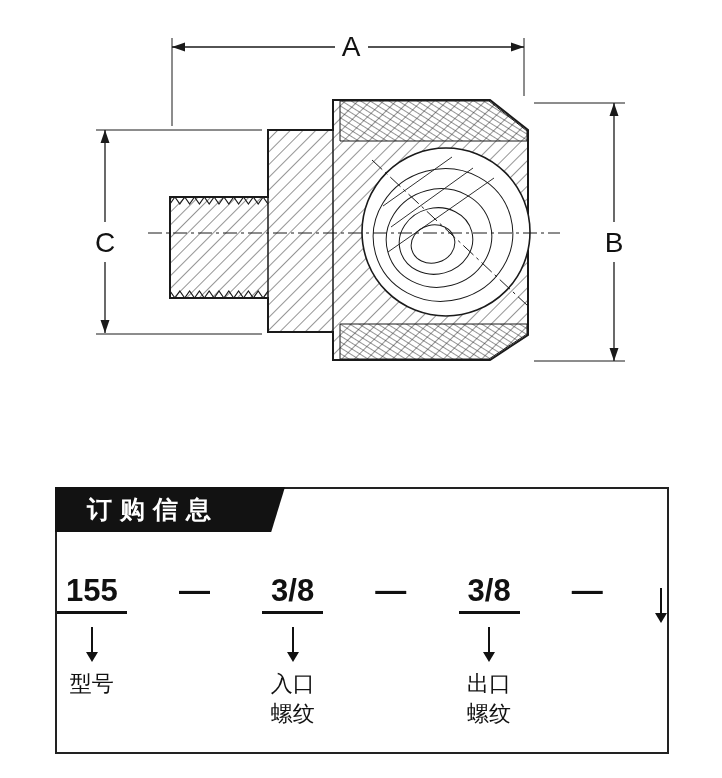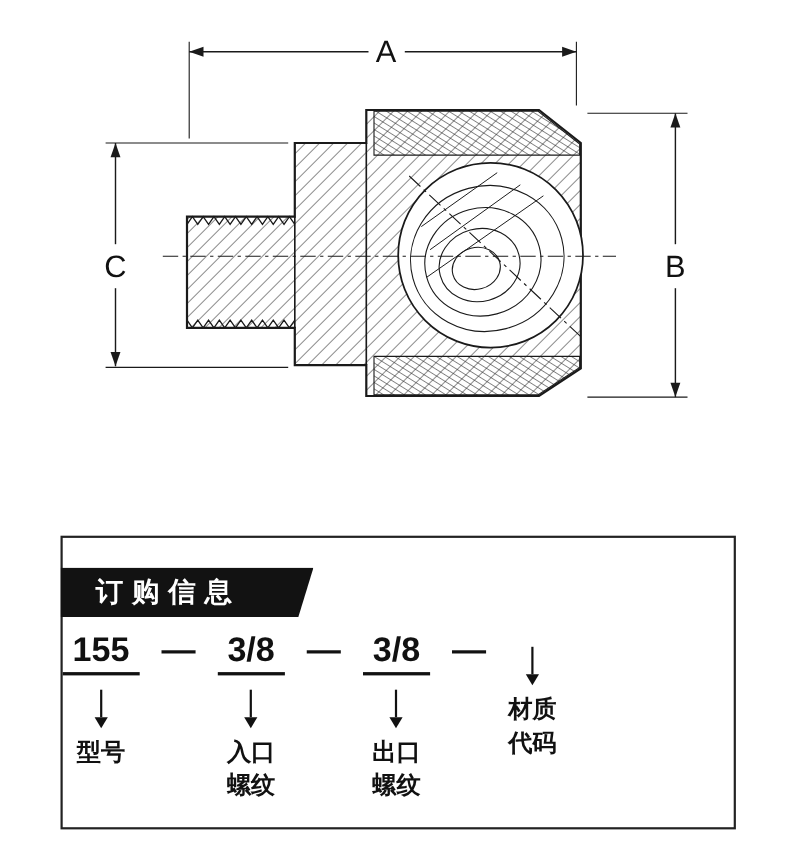--- a/index.html
+++ b/index.html
@@ -12,44 +12,43 @@
   
   .order-box {
     position:absolute; left:55px; top:487px; width:614px; height:267px;
     border:2px solid #222; box-sizing:border-box; background:#fff;
   }
   .order-title-tab {
     position:absolute; top:-2px; left:-2px; width:230px; height:45px;
     background:#121212; color:#fff; display:flex; align-items:center;
     padding-left:32px; box-sizing:border-box;
     clip-path:polygon(0 0, 100% 0, 94% 100%, 0 100%);
-    margin-top:29px;
   }
   .order-title-tab span {
     font-size:25px; font-weight:bold; letter-spacing:8px; line-height:1;
   }
   .order-code-row {
-    margin-top:86px; display:flex; justify-content:flex-start;
+    margin-top:86px; display:flex; justify-content:space-between;
     align-items:flex-start; gap:20px;
   }
   .order-part { display:flex; flex-direction:column; align-items:center; }
   .part-value {
     font-size:31px; font-weight:bold; line-height:1.05;
     border-bottom:3px solid #111; padding:0 9px 3px;
   }
   .order-sep { font-size:31px; font-weight:bold; line-height:1.05; padding-top:0; }
   .down-arrow { display:flex; flex-direction:column; align-items:center; margin-top:13px; }
   .arrow-line { width:2px; height:25px; background:#111; }
   .arrow-head {
     width:0; height:0;
     border-left:6px solid transparent; border-right:6px solid transparent;
     border-top:10px solid #111;
   }
   .part-label {
-    margin-top:7px; font-size:22px; font-weight:bold; text-align:center;
+    margin-top:7px; font-size:22px; font-weight:normal; text-align:center;
     white-space:pre-line; line-height:1.4;
   }
 </style>
 </head>
 <body>
 
 <div class="drawing-wrap">
 <svg width="722" height="470" viewBox="0 0 722 470">
   <defs>
     <pattern id="hatch" patternUnits="userSpaceOnUse" width="9" height="9" patternTransform="rotate(45)">
@@ -161,18 +160,16 @@
 螺纹</div>
     </div>
 
     <div class="order-sep">—</div>
 
     <div class="order-part">
       <div class="down-arrow">
         <span class="arrow-line"></span>
         <span class="arrow-head"></span>
       </div>
-      <div class="part-label">材质
-代码</div>
     </div>
 
   </div>
 </div>
 
 </body></html>

